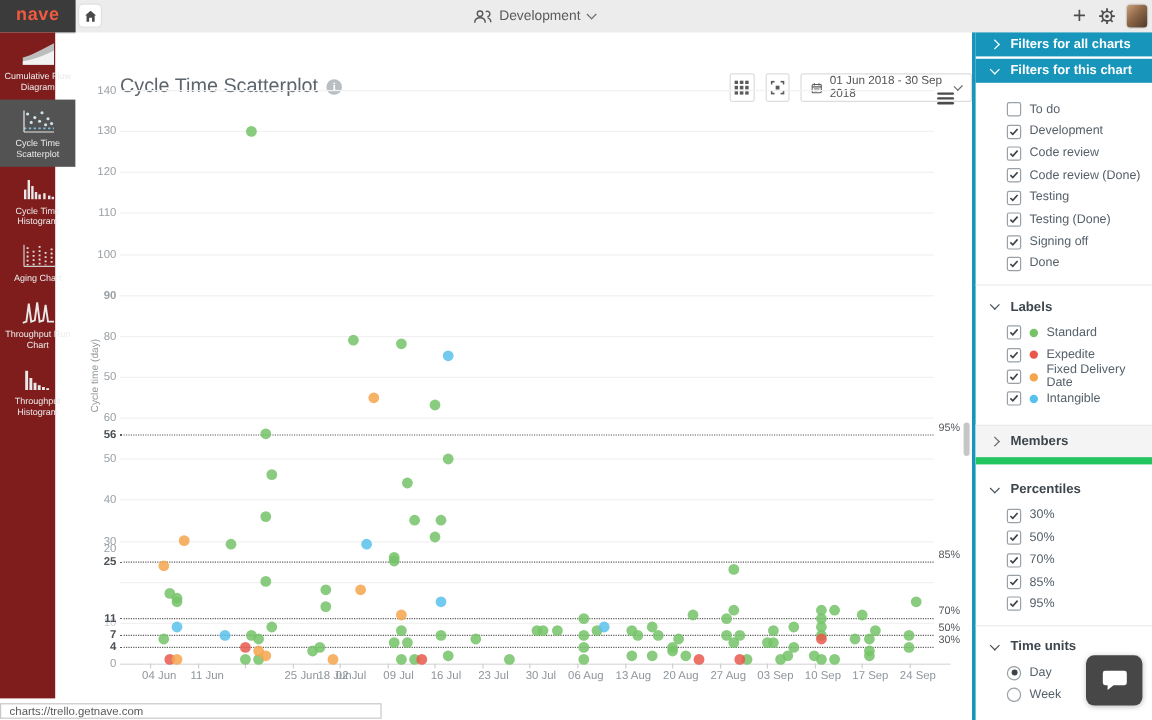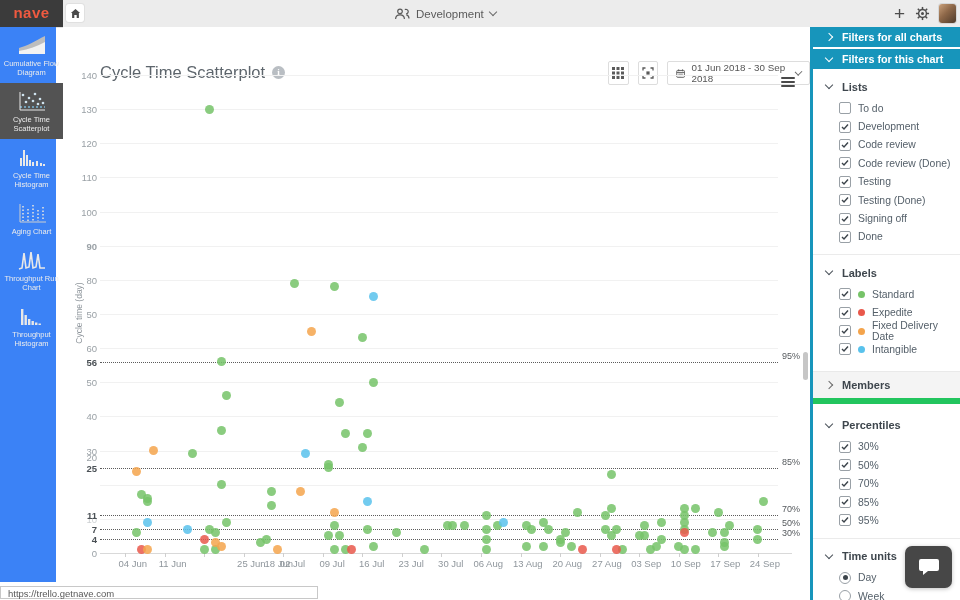--- a/index.html
+++ b/index.html
@@ -15,21 +15,21 @@
         color:#5a5a5a;font-size:11.5px;cursor:pointer;}
   .chev{display:inline-block;width:5px;height:5px;border-right:1.5px solid #6a6a6a;border-bottom:1.5px solid #6a6a6a;}
   .chev.down{transform:rotate(45deg);margin-top:-3px;}
   .chev.right{transform:rotate(-45deg);}
   .topbar-right{position:absolute;right:4px;top:0;height:27px;display:flex;align-items:center;gap:9px;}
   .plus-btn{color:#4d4d4d;font-size:19px;font-weight:300;line-height:1;cursor:pointer;padding:0 1px;}
   .gear-btn{cursor:pointer;display:flex;}
   .avatar{width:17px;height:19px;border-radius:3px;cursor:pointer;
       background:linear-gradient(135deg,#caa07a 0%,#8d6748 45%,#4e3a2a 100%);box-shadow:0 0 0 1px #d6d6d6;}
   
-  .sidebar{position:absolute;left:0;top:27px;width:56px;height:555px;background:#3b82f6;}
+  .sidebar{position:absolute;left:0;top:27px;width:46px;height:555px;background:#7f1d1d;}
   .side-item{width:63px;padding:7px 0 6px;cursor:pointer;}
   .side-item.sel{background:#535353;}
   .side-item svg{display:block;margin:0 auto 3px;}
   .side-label{color:#ececec;font-size:7.5px;line-height:9px;text-align:center;}
   
   .main{position:absolute;left:63px;top:27px;width:747px;height:573px;background:#fff;}
   .chart-title{position:absolute;left:100px;top:36px;font-size:16.5px;color:#5d656c;display:flex;align-items:center;gap:7px;}
   .info-dot{width:13px;height:13px;border-radius:50%;background:#b9bec3;color:#fff;font-size:9px;font-weight:bold;
       text-align:center;line-height:13px;font-family:"Liberation Serif",serif;cursor:pointer;}
   .toolbar{position:absolute;left:608px;top:34px;display:flex;align-items:center;gap:9px;}
@@ -425,24 +425,20 @@
   <div class="panel" id="panel">
       <div class="p-head">
         <span class="chev right"></span>
         <span>Filters for all charts</span>
       </div>
       <div class="p-head">
         <span class="chev down"></span>
         <span>Filters for this chart</span>
       </div>
       <div class="section">
-        <div class="sec-head">
-          <span class="chev down"></span>
-          <span>Lists</span>
-        </div>
         <div class="rows">
           <div class="row">
             <span class="cbox"></span>
             <span>To do</span>
           </div>
           <div class="row">
             <span class="cbox">
               <svg width="8" height="8" viewBox="0 0 8 8">
                 <path d="M1 4 L3 6 L7 1.5" fill="none" stroke="#3c444b" stroke-width="1.4"></path>
               </svg>
@@ -616,14 +612,14 @@
         </div>
       </div>
     </div>
 
   <div class="chat-btn">
     <svg width="22" height="19" viewBox="0 0 22 19">
         <path d="M3 1 h16 a2 2 0 0 1 2 2 v8 a2 2 0 0 1 -2 2 h-9 l-5 4 v-4 h-2 a2 2 0 0 1 -2 -2 v-8 a2 2 0 0 1 2 -2 z" fill="#fff"></path>
       </svg>
   </div>
 
-  <div class="url-tip">https://trello.getnave.com</div>
+  <div class="url-tip">charts://trello.getnave.com</div>
 </div>
 
 </body></html>

